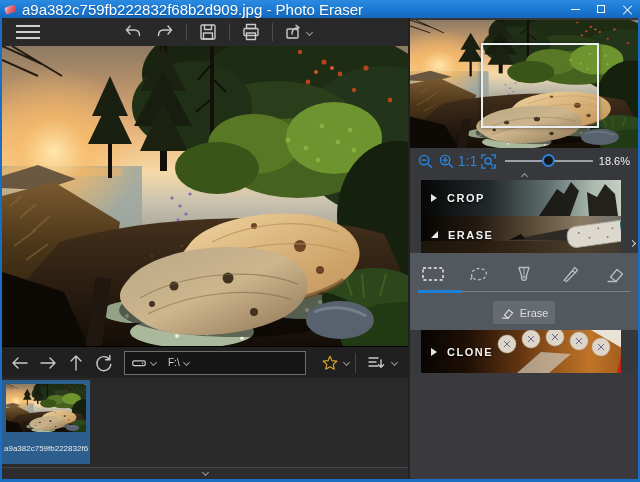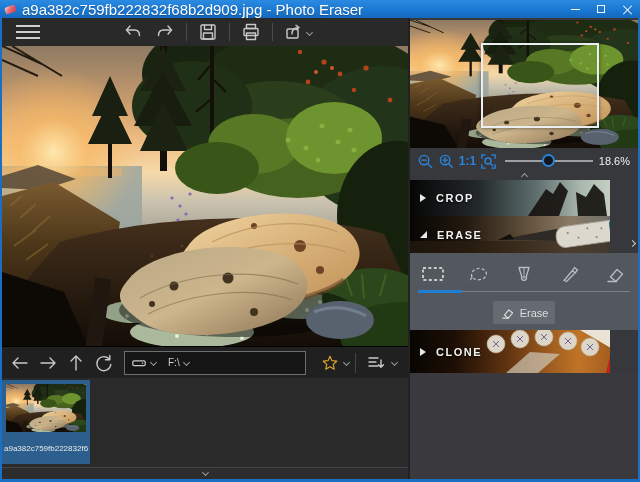--- a/index.html
+++ b/index.html
@@ -58,29 +58,29 @@
   .collapse-row{position:absolute;left:2px;top:467px;width:406px;height:12px;background:#2d2d2f;
     border-top:1px solid #444;display:flex;align-items:center;justify-content:center;cursor:pointer;}
   
   .right-panel{position:absolute;left:410px;top:18px;width:228px;height:461px;background:#36383c;}
   .navigator-img{position:absolute;left:0;top:2px;width:228px;height:128px;overflow:hidden;background:#222;}
   .viewport-rect{position:absolute;left:71px;top:23px;width:118px;height:85px;border:2px solid #eceff1;
     box-shadow:0 0 4px rgba(0,0,0,.5);cursor:move;}
   .zoom-row{position:absolute;left:0;top:130px;width:228px;height:26px;display:flex;align-items:center;}
   .zoom-btn{width:21px;height:22px;display:flex;align-items:center;justify-content:center;cursor:pointer;flex:0 0 auto;}
   .zoom-btn:first-child{margin-left:5px;}
-  .one2one{color:#2a84da;font-size:12px;font-weight:bold;letter-spacing:0;}
+  .one2one{color:#2a84da;font-size:14px;font-weight:normal;letter-spacing:0;}
   .zoom-slider{position:relative;width:88px;height:22px;margin-left:6px;cursor:pointer;flex:0 0 auto;}
   .zoom-track{position:absolute;left:0;top:10px;width:88px;height:2px;background:#9aa0a6;}
   .zoom-handle{position:absolute;left:37px;top:4px;width:13px;height:13px;border-radius:50%;
     border:2px solid #2a84da;background:#14171a;}
   .zoom-pct{margin-left:auto;margin-right:8px;color:#f0f0f0;font-size:11px;}
   .nav-caret{position:absolute;left:0;top:156px;width:228px;height:8px;display:flex;align-items:flex-start;justify-content:center;cursor:pointer;}
   
-  .phead{position:absolute;left:0;width:200px;overflow:hidden;cursor:pointer;}
+  .phead{position:absolute;left:11px;width:200px;overflow:hidden;cursor:pointer;}
   .phead svg.bg{position:absolute;left:0;top:0;}
   .phead .hrow{position:absolute;left:10px;top:0;height:100%;display:flex;align-items:center;gap:10px;}
   .plabel{color:#f2f2f2;font-size:11px;font-weight:bold;letter-spacing:1.5px;text-shadow:0 1px 2px #000;}
   .tri-right{width:0;height:0;border-left:6px solid #e8e8e8;border-top:4px solid transparent;border-bottom:4px solid transparent;}
   .tri-exp{width:0;height:0;border-bottom:7px solid #e8e8e8;border-right:7px solid transparent;transform:scaleX(-1);}
   .phead-crop{top:162px;height:36px;background:#20262a;}
   .phead-erase{top:198px;height:37px;background:#241a10;}
   .phead-clone{top:312px;height:43px;background:#15803d;}
   .panel-chevron{position:absolute;right:1px;top:212px;width:10px;height:26px;display:flex;align-items:center;justify-content:center;cursor:pointer;z-index:5;}
   

